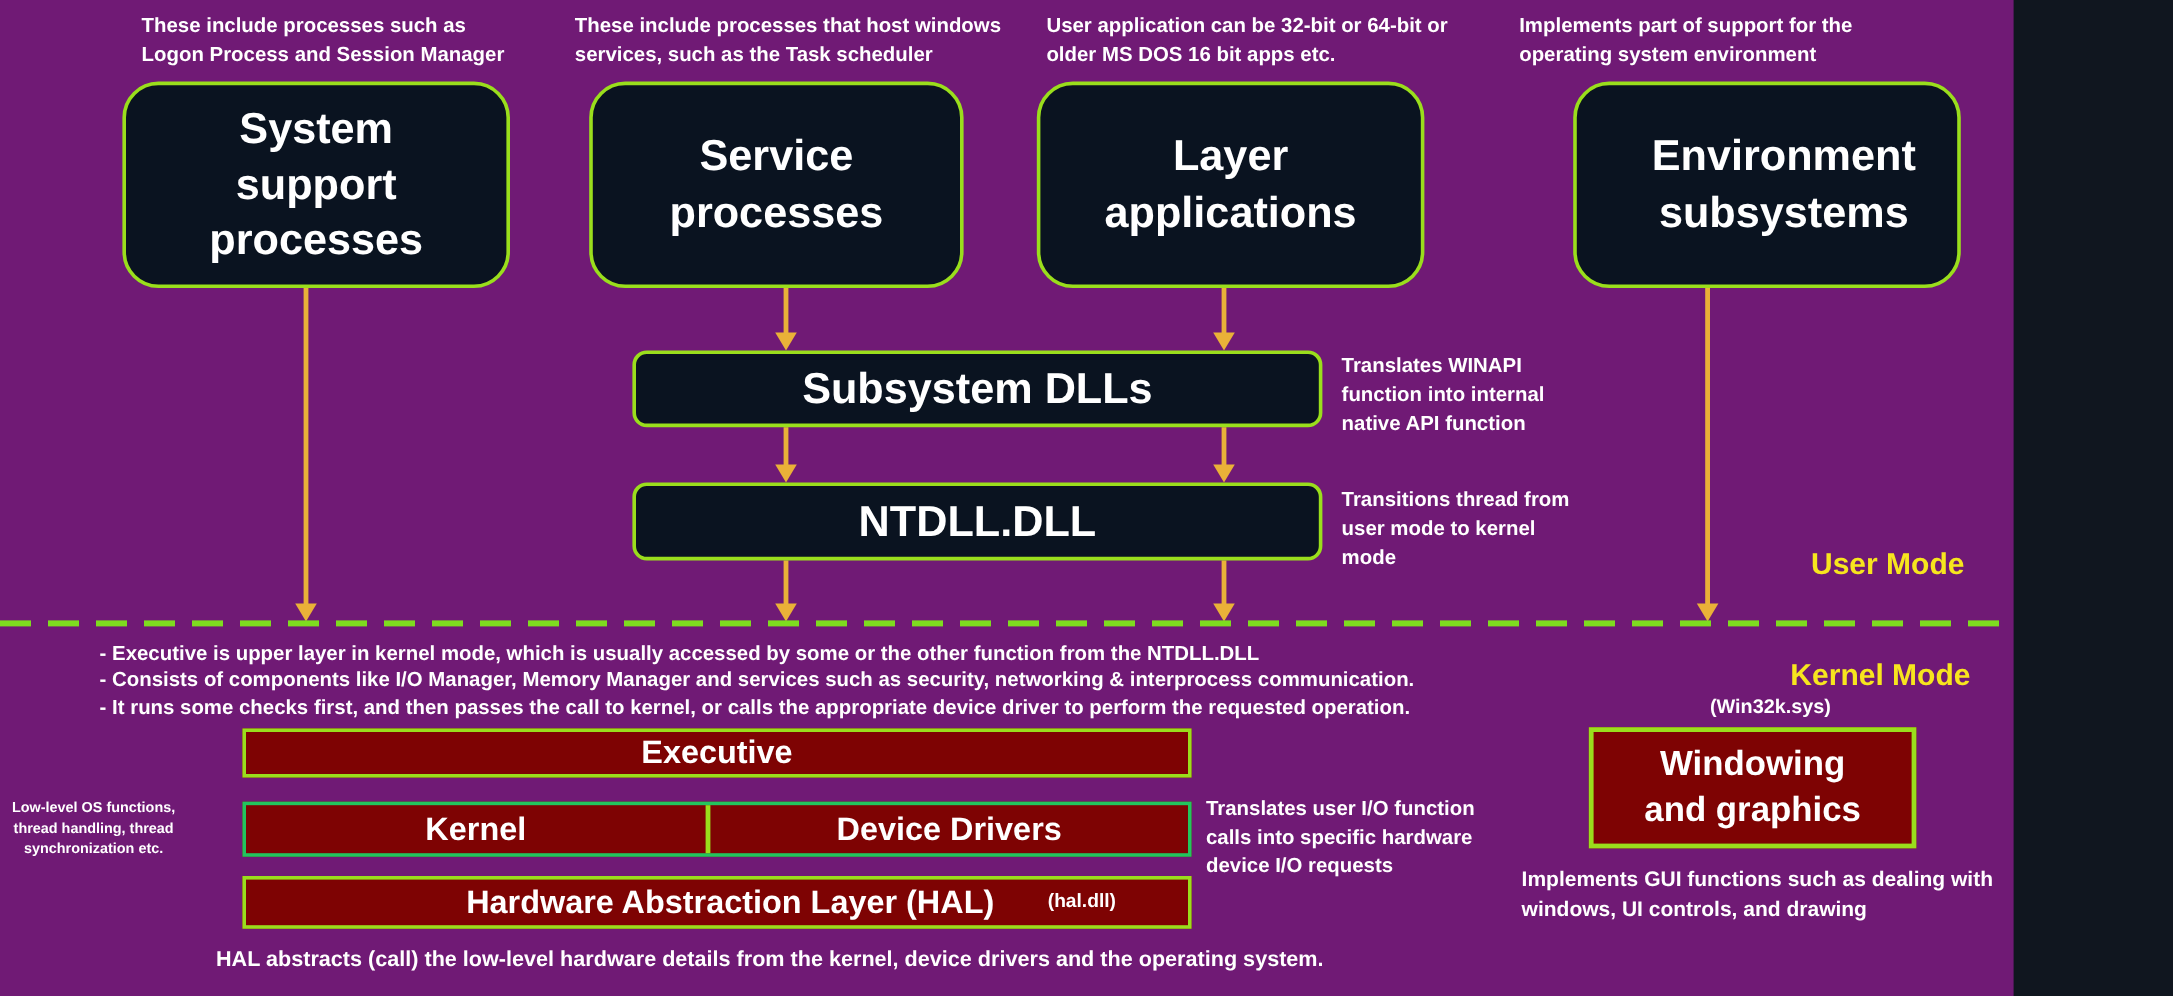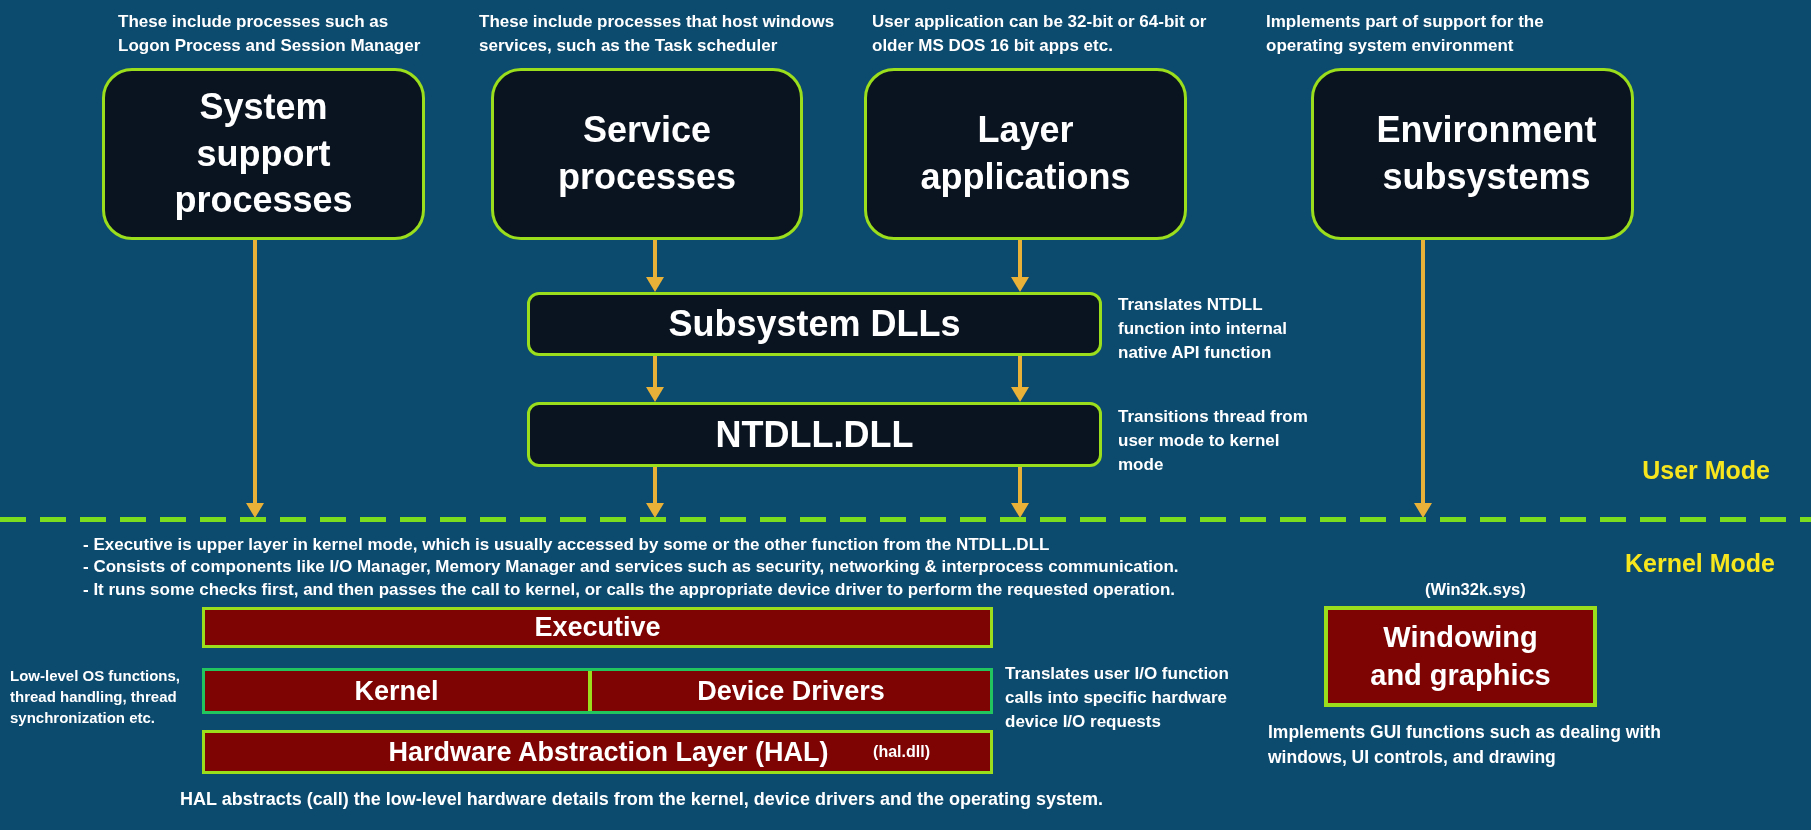--- a/index.html
+++ b/index.html
@@ -1,18 +1,18 @@
 <!DOCTYPE html>
 <html><head>
 <meta charset="utf-8">
 <style>
   html,body{margin:0;padding:0;background:#10161f;}
   .canvas{
-    position:relative;width:1811px;height:830px;overflow:hidden;
-    background:#0c4a6e;
+    position:relative;width:1678px;height:830px;overflow:hidden;
+    background:#701a75;
     font-family:"Liberation Sans", sans-serif;
     color:#ffffff;
   }
   .note{
     position:absolute;font-size:17px;font-weight:600;line-height:1.4;
     color:#fff;white-space:pre-line;
   }
   .topbox{
     position:absolute;top:68px;height:172px;
     background:#0a1320;border:3px solid #9ade1c;border-radius:30px;
@@ -93,21 +93,21 @@
   <div class="arrow" style="left:1018px;top:240px;height:38px;"></div>
   <div class="arrow" style="left:1421px;top:240px;height:264px;"></div>
   <div class="arrow" style="left:653px;top:356px;height:32px;"></div>
   <div class="arrow" style="left:1018px;top:356px;height:32px;"></div>
   <div class="arrow" style="left:653px;top:467px;height:37px;"></div>
   <div class="arrow" style="left:1018px;top:467px;height:37px;"></div>
 
   <div class="midbox" style="top:292px;">Subsystem DLLs</div>
   <div class="midbox" style="top:402px;height:65px;">NTDLL.DLL</div>
 
-  <div class="note" style="left:1118px;top:293px;">Translates NTDLL
+  <div class="note" style="left:1118px;top:293px;">Translates WINAPI
 function into internal
 native API function</div>
   <div class="note" style="left:1118px;top:405px;">Transitions thread from
 user mode to kernel
 mode</div>
 
   <div class="mode-label" style="right:41px;top:456px;">User Mode</div>
   <div class="divider"></div>
   <div class="mode-label" style="right:36px;top:549px;">Kernel Mode</div>
 
@@ -123,21 +123,21 @@
     <div class="kd-cell" style="width:383px;">Kernel</div>
     <div class="kd-div"></div>
     <div class="kd-cell" style="flex:1;">Device Drivers</div>
   </div>
 
   <div class="redrow" style="left:202px;top:730px;width:791px;height:44px;padding-left:22px;">
     <span>Hardware Abstraction Layer (HAL)</span>
     <span class="hal-file">(hal.dll)</span>
   </div>
 
-  <div class="note" style="left:10px;top:665px;font-size:15px;">Low-level OS functions,
+  <div class="note" style="left:10px;top:665px;font-size:12px;text-align:center;">Low-level OS functions,
 thread handling, thread
 synchronization etc.</div>
   <div class="note" style="left:1005px;top:662px;">Translates user I/O function
 calls into specific hardware
 device I/O requests</div>
 
   <div class="small-file" style="left:1425px;top:580px;">(Win32k.sys)</div>
   <div class="winbox">Windowing
 and graphics</div>
   <div class="note" style="left:1268px;top:720px;font-size:17.5px;">Implements GUI functions such as dealing with

